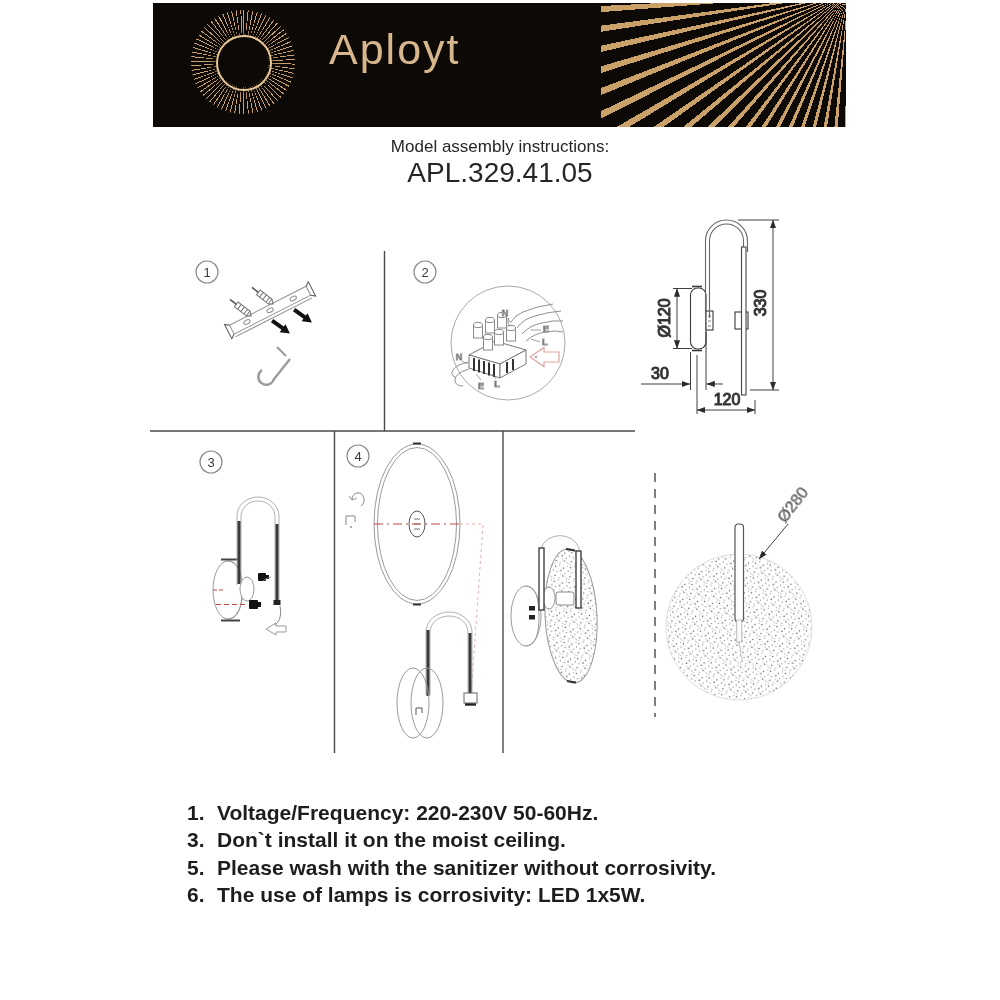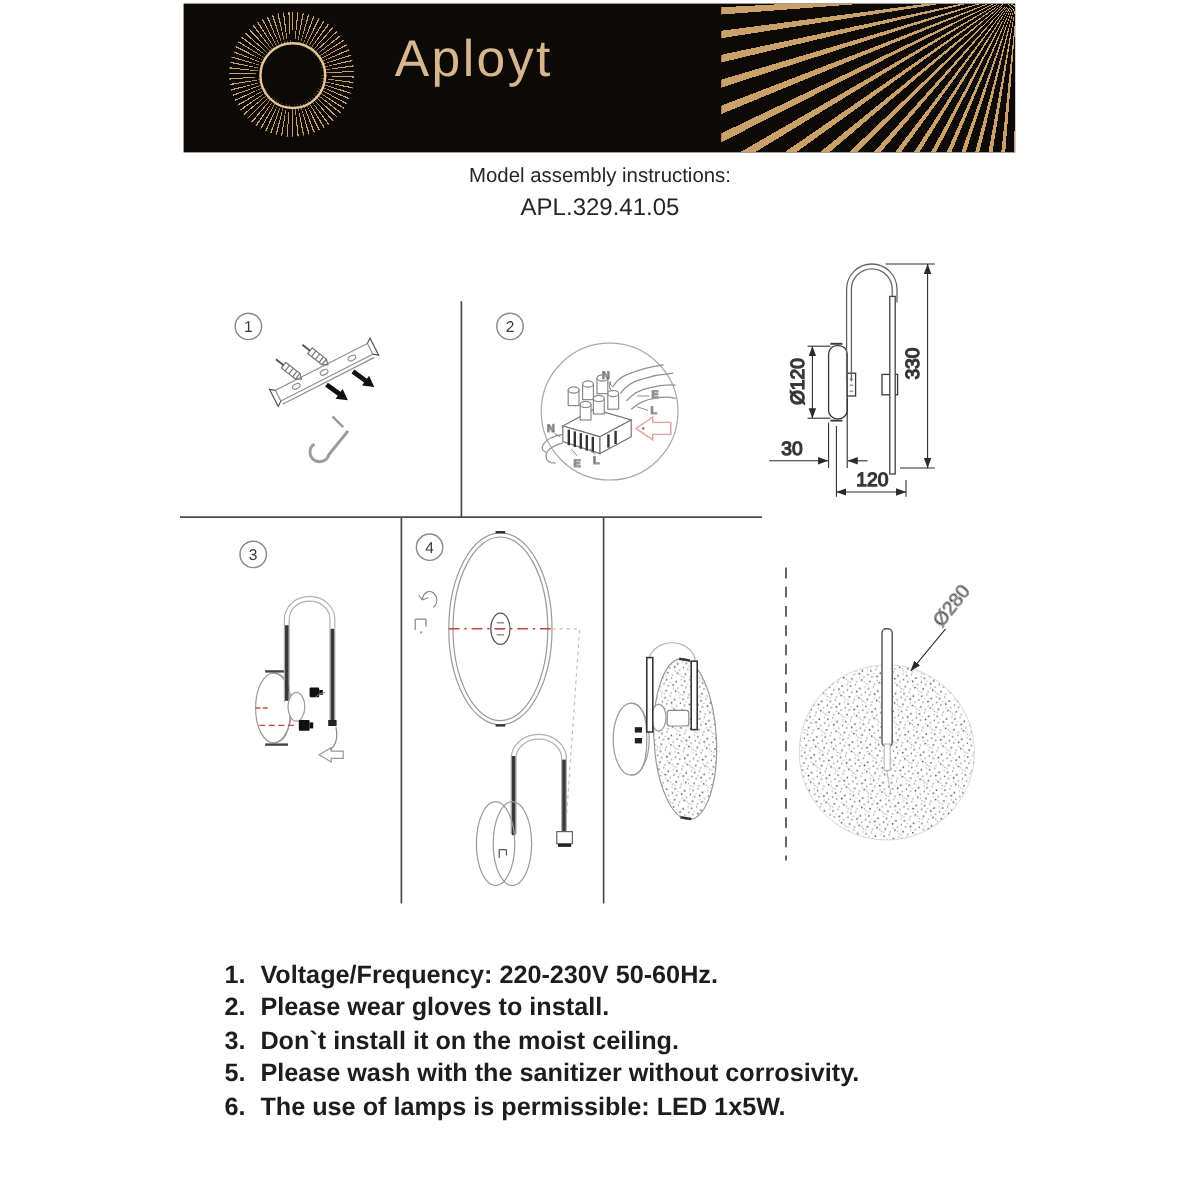--- a/index.html
+++ b/index.html
@@ -13,21 +13,21 @@
              border-radius:50%;background:#0c0907;box-shadow:0 0 8px 3px rgba(12,9,7,.9);}
   .starburst:before{content:"";position:absolute;left:50%;top:50%;width:52px;height:52px;margin:-27px 0 0 -27px;
              border-radius:50%;border:2px solid #e7c697;filter:blur(.6px);z-index:2;}
   .wordmark{position:absolute;left:176px;top:22px;font-size:43px;font-weight:300;letter-spacing:2px;
             color:#d6b68c;}
   .corner-rays{position:absolute;right:0;top:0;width:245px;height:124px;
             background:repeating-conic-gradient(from 168deg at 101% -8%, rgba(0,0,0,0) 0deg 3.1deg, #c9a169 3.1deg 4.5deg);}
   
   .title{position:absolute;left:0;top:134px;width:1000px;text-align:center;color:#262626;}
   .title .l1{font-size:17px;line-height:26px;}
-  .title .l2{font-size:20px;line-height:26px;}
+  .title .l2{font-size:28px;line-height:26px;}
   
   .diagram{position:absolute;left:0;top:0;width:1000px;height:1000px;}
   .diagram text{font-family:"Liberation Sans",sans-serif;}
   .dimtext{font-family:"Liberation Serif",serif;font-size:16px;fill:#222;}
   .paneltext{font-size:13px;fill:#3a3a3a;}
   .wiretext{font-size:9px;font-weight:bold;fill:#222;}
   
   .instructions{position:absolute;left:150px;top:799px;width:720px;color:#1d1d1d;font-weight:bold;}
   .instructions .row{padding-left:37px;font-size:21px;line-height:27.4px;white-space:nowrap;}
   .instructions .num{display:inline-block;width:30px;}
@@ -327,19 +327,18 @@
       <rect x="735" y="524" width="8.5" height="98" rx="3.5" fill="#fff" stroke="#555" stroke-width="1.2"></rect>
       <rect x="736.8" y="620" width="5" height="22" fill="#fff" stroke="#aaa" stroke-width="0.8"></rect>
       <line x1="739" y1="642" x2="742" y2="660" stroke="#bbb" stroke-width="0.8"></line>
       <line x1="788" y1="524" x2="759" y2="559" stroke="#2b2b2b" stroke-width="0.9" marker-end="url(#dimA)"></line>
       <text class="dimtext" transform="translate(797,508) rotate(-52)" text-anchor="middle">Ø280</text>
     </g>
   </svg>
 
   <div class="instructions">
     <div class="row"><span class="num">1.</span><span>Voltage/Frequency: 220-230V 50-60Hz.</span></div>
-    <div class="row"><span class="num">2.</span><span>Please wear gloves to install.</span></div>
     <div class="row"><span class="num">3.</span><span>Don`t install it on the moist ceiling.</span></div>
     <div class="row"><span class="num">5.</span><span>Please wash with the sanitizer without corrosivity.</span></div>
-    <div class="row"><span class="num">6.</span><span>The use of lamps is permissible: LED 1x5W.</span></div>
+    <div class="row"><span class="num">6.</span><span>The use of lamps is corrosivity: LED 1x5W.</span></div>
   </div>
 
 </div>
 
 </body></html>

